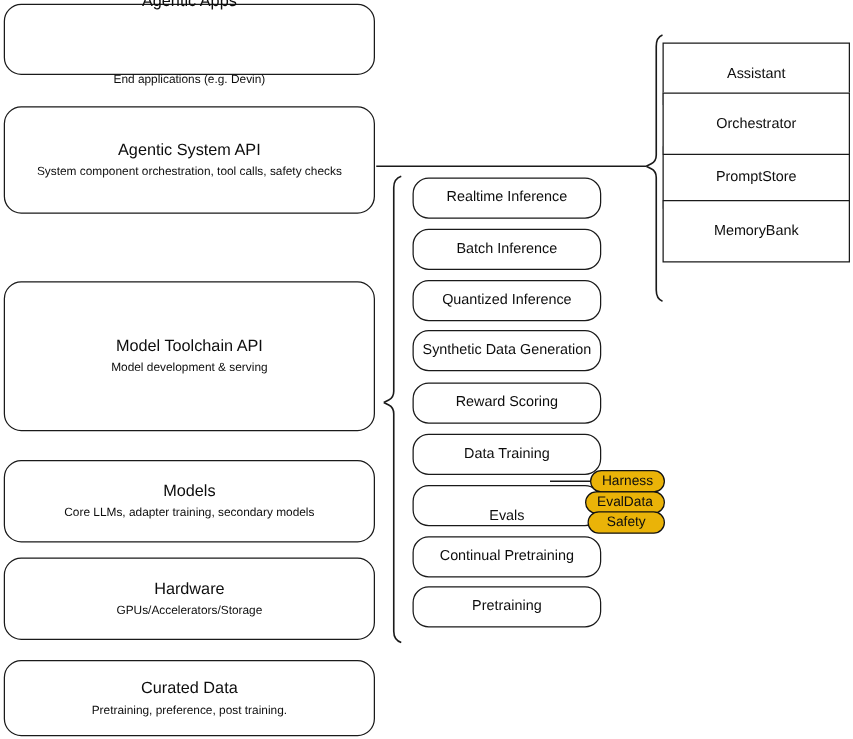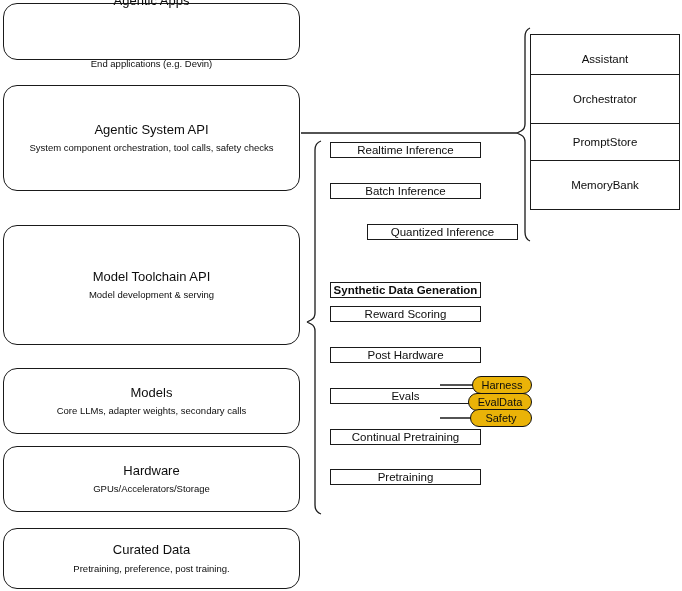--- a/index.html
+++ b/index.html
@@ -50,22 +50,22 @@
   .layer-box {
     left: 3px;
     width: 297px;
     border-radius: 14px;
   }
 
   
   .mid-box {
     left: 330px;
     width: 151px;
-    height: 16px;
-    border-radius: 0;
+    height: 33px;
+    border-radius: 13px;
     border-width: 1.5px;
   }
   .mid-box .title { font-size: 11.5px; }
 
   
   .right-box {
     left: 530px;
     width: 150px;
     height: 50px;
     border-radius: 0;
@@ -130,62 +130,62 @@
     <line x1="440" y1="385" x2="478" y2="385"></line>
     <line x1="440" y1="402" x2="474" y2="402"></line>
     <line x1="440" y1="418" x2="476" y2="418"></line>
   </svg>
 
   <div class="box layer-box" style="top:3px; height:57px;gap:44px;">
     <div class="title">Agentic Apps</div>
     <div class="subtitle">End applications (e.g. Devin)</div>
   </div>
 
-  <div class="box layer-box" style="top:85px; height:106px;">
+  <div class="box layer-box" style="top:85px; height:86px;">
     <div class="title">Agentic System API</div>
     <div class="subtitle">System component orchestration, tool calls, safety checks</div>
   </div>
 
   <div class="box layer-box" style="top:225px; height:120px;">
     <div class="title">Model Toolchain API</div>
     <div class="subtitle">Model development &amp; serving</div>
   </div>
 
   <div class="box layer-box" style="top:368px; height:66px;">
     <div class="title">Models</div>
-    <div class="subtitle">Core LLMs, adapter weights, secondary calls</div>
+    <div class="subtitle">Core LLMs, adapter training, secondary models</div>
   </div>
 
   <div class="box layer-box" style="top:446px; height:66px;">
     <div class="title">Hardware</div>
     <div class="subtitle">GPUs/Accelerators/Storage</div>
   </div>
 
   <div class="box layer-box" style="top:528px; height:61px;">
     <div class="title">Curated Data</div>
     <div class="subtitle">Pretraining, preference, post training.</div>
   </div>
 
   <div class="box mid-box" style="top:142px;">
     <div class="title">Realtime Inference</div>
   </div>
   <div class="box mid-box" style="top:183px;">
     <div class="title">Batch Inference</div>
   </div>
-  <div class="box mid-box" style="top:224px;margin-left:37px;">
+  <div class="box mid-box" style="top:224px;">
     <div class="title">Quantized Inference</div>
   </div>
-  <div class="box mid-box" style="top:282px;font-weight:bold;">
+  <div class="box mid-box" style="top:264px;">
     <div class="title">Synthetic Data Generation</div>
   </div>
   <div class="box mid-box" style="top:306px;">
     <div class="title">Reward Scoring</div>
   </div>
   <div class="box mid-box" style="top:347px;">
-    <div class="title">Post Hardware</div>
+    <div class="title">Data Training</div>
   </div>
   <div class="box mid-box" style="top:388px;justify-content:flex-end;">
     <div class="title">Evals</div>
   </div>
   <div class="box mid-box" style="top:429px;">
     <div class="title">Continual Pretraining</div>
   </div>
   <div class="box mid-box" style="top:469px;">
     <div class="title">Pretraining</div>
   </div>

